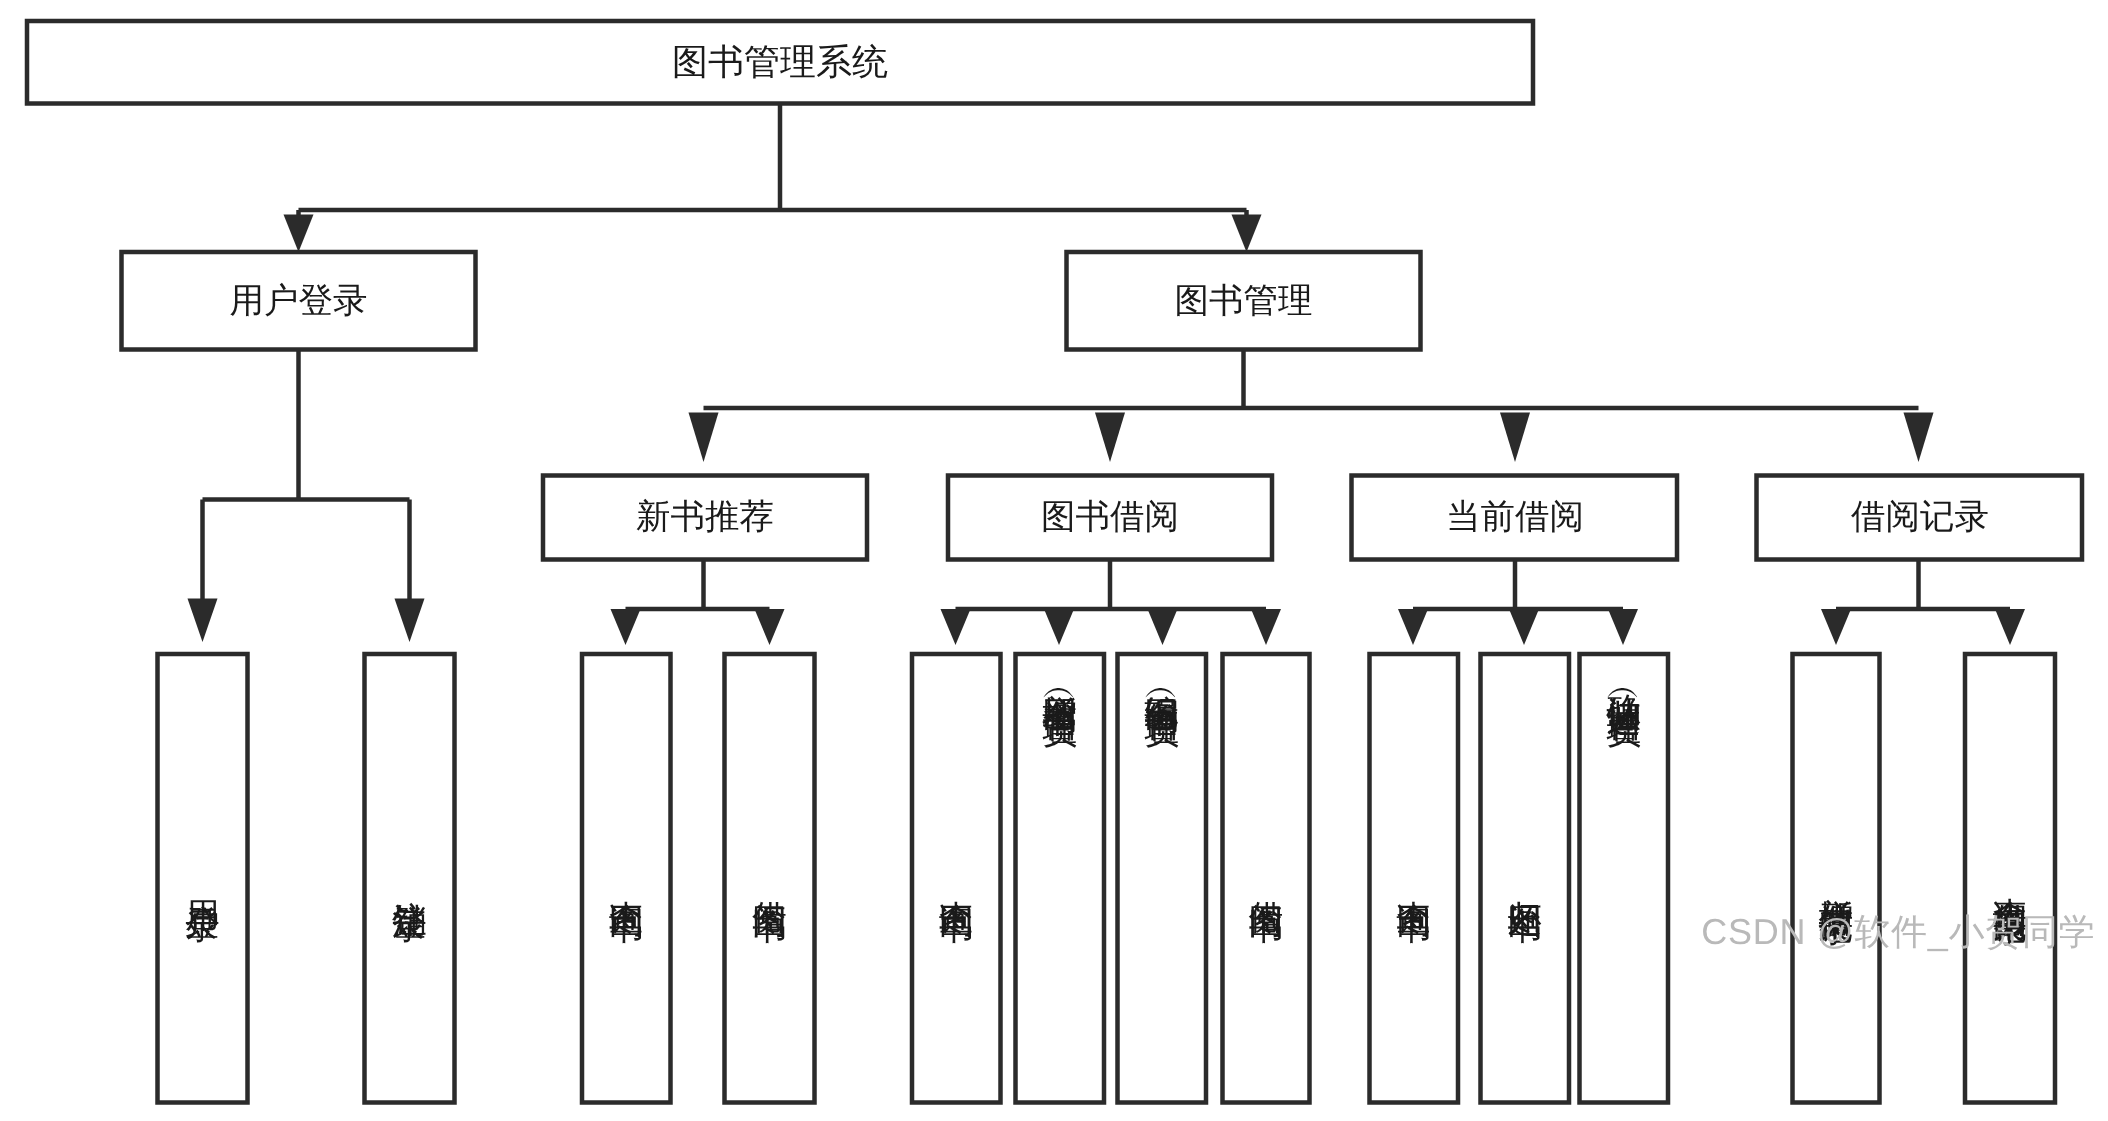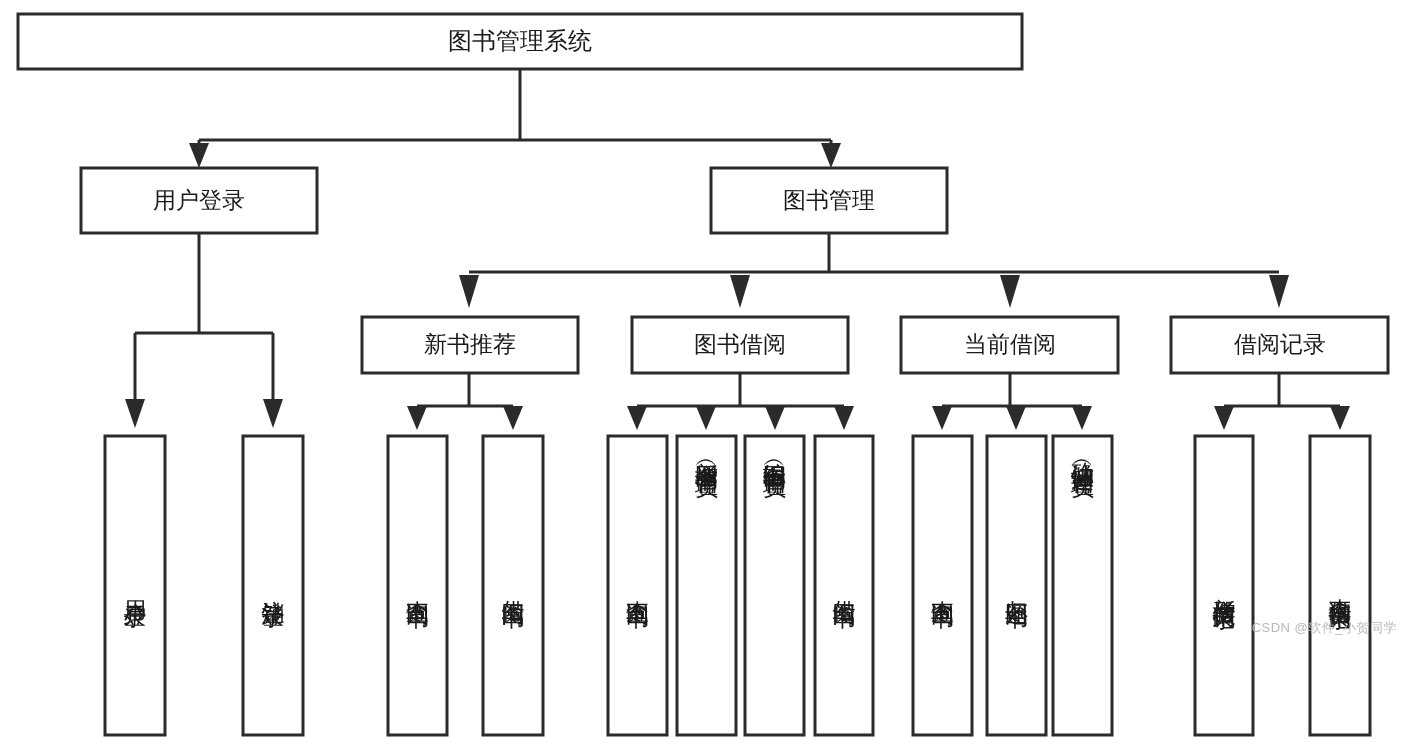--- a/index.html
+++ b/index.html
@@ -67,21 +67,21 @@
     line-height: 1.18;
     letter-spacing: 2px;
     color: #1a1a1a;
     white-space: nowrap;
   }
   .watermark {
     position: absolute;
     right: 8px;
     bottom: 6px;
     font-family: "Liberation Sans", "DejaVu Sans", sans-serif;
-    font-size: 13px;
+    font-size: 24px;
     color: #b9b9b9;
     white-space: nowrap;
     letter-spacing: 0.5px;
   }
 </style>
 </head>
 <body>
 
 <div id="diagram-root">
   <svg class="flow" viewBox="0 0 1405 747" xmlns="http://www.w3.org/2000/svg">

